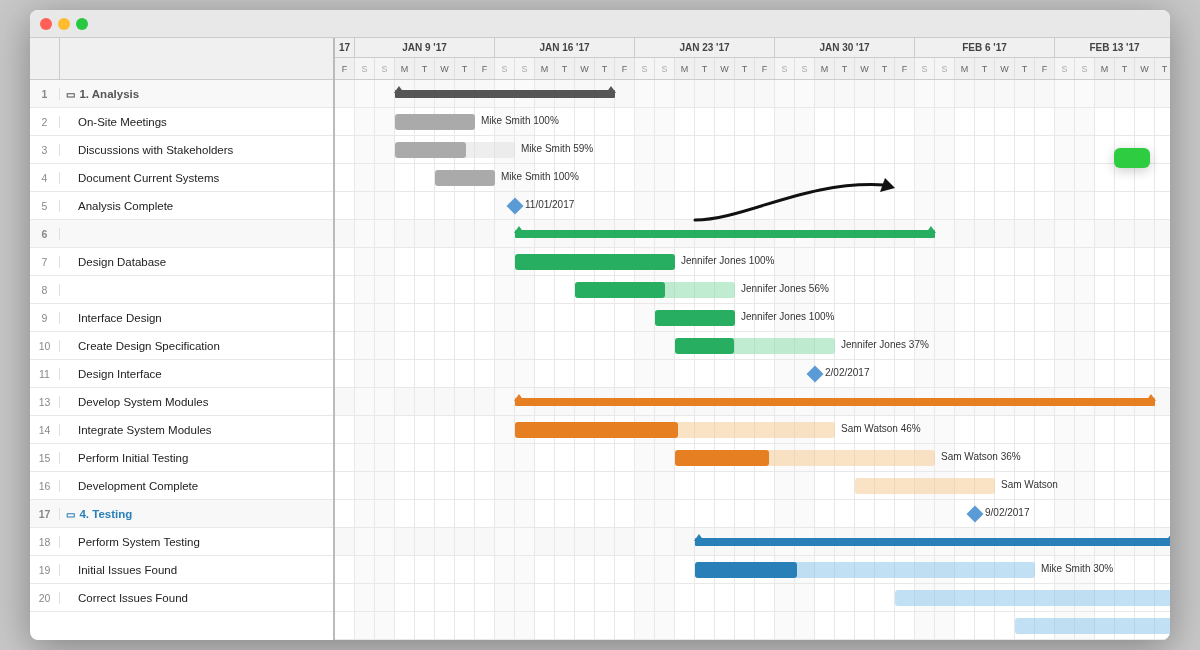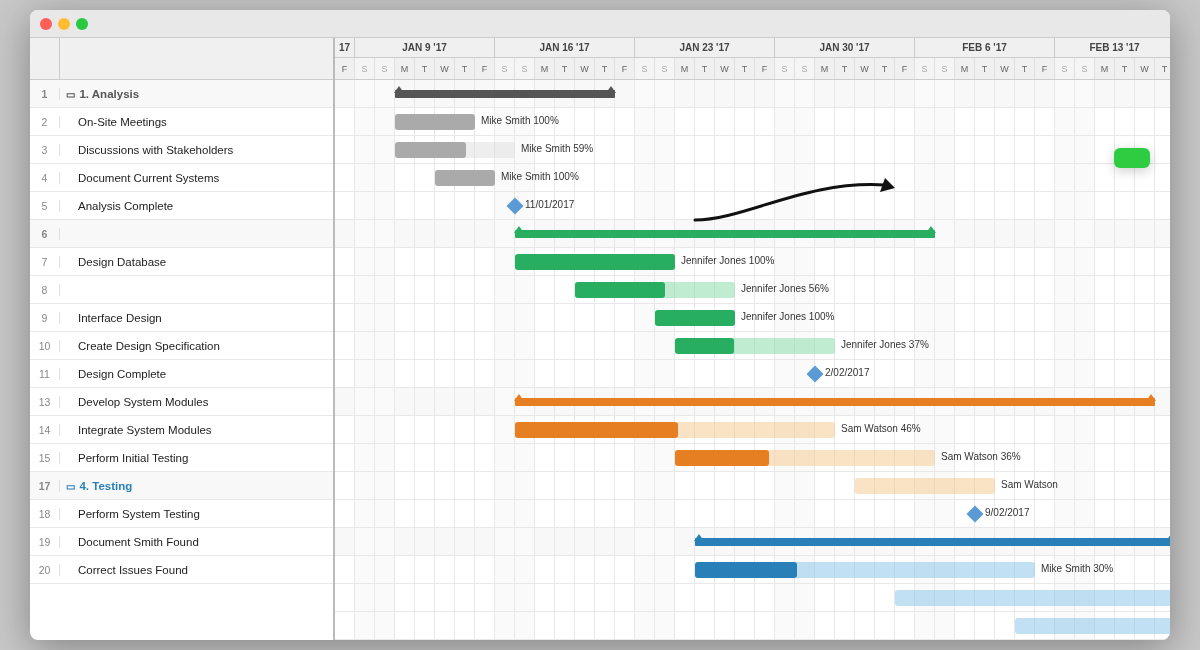--- a/index.html
+++ b/index.html
@@ -226,45 +226,49 @@
           <div class="task-row">
             <div class="row-num">9</div>
             <div class="row-name indent">Interface Design</div>
           </div>
           <div class="task-row">
             <div class="row-num">10</div>
             <div class="row-name indent">Create Design Specification</div>
           </div>
           <div class="task-row">
             <div class="row-num">11</div>
-            <div class="row-name indent">Design Complete</div>
+            <div class="row-name indent">Design Interface</div>
           </div>
           <div class="task-row">
             <div class="row-num">13</div>
             <div class="row-name indent">Develop System Modules</div>
           </div>
           <div class="task-row">
             <div class="row-num">14</div>
             <div class="row-name indent">Integrate System Modules</div>
           </div>
           <div class="task-row">
             <div class="row-num">15</div>
             <div class="row-name indent">Perform Initial Testing</div>
+          </div>
+          <div class="task-row">
+            <div class="row-num">16</div>
+            <div class="row-name indent">Development Complete</div>
           </div>
           <div class="task-row group-row">
             <div class="row-num">17</div>
             <div class="row-name" style="color: rgb(41, 128, 185);"><span style="margin-right:4px; font-size:10px;">▭</span>4. Testing</div>
           </div>
           <div class="task-row">
             <div class="row-num">18</div>
             <div class="row-name indent">Perform System Testing</div>
           </div>
           <div class="task-row">
             <div class="row-num">19</div>
-            <div class="row-name indent">Document Smith Found</div>
+            <div class="row-name indent">Initial Issues Found</div>
           </div>
           <div class="task-row">
             <div class="row-num">20</div>
             <div class="row-name indent">Correct Issues Found</div>
           </div>
         </div>
     </div>
 
     <div class="gantt-chart">
       <div class="gantt-header">

